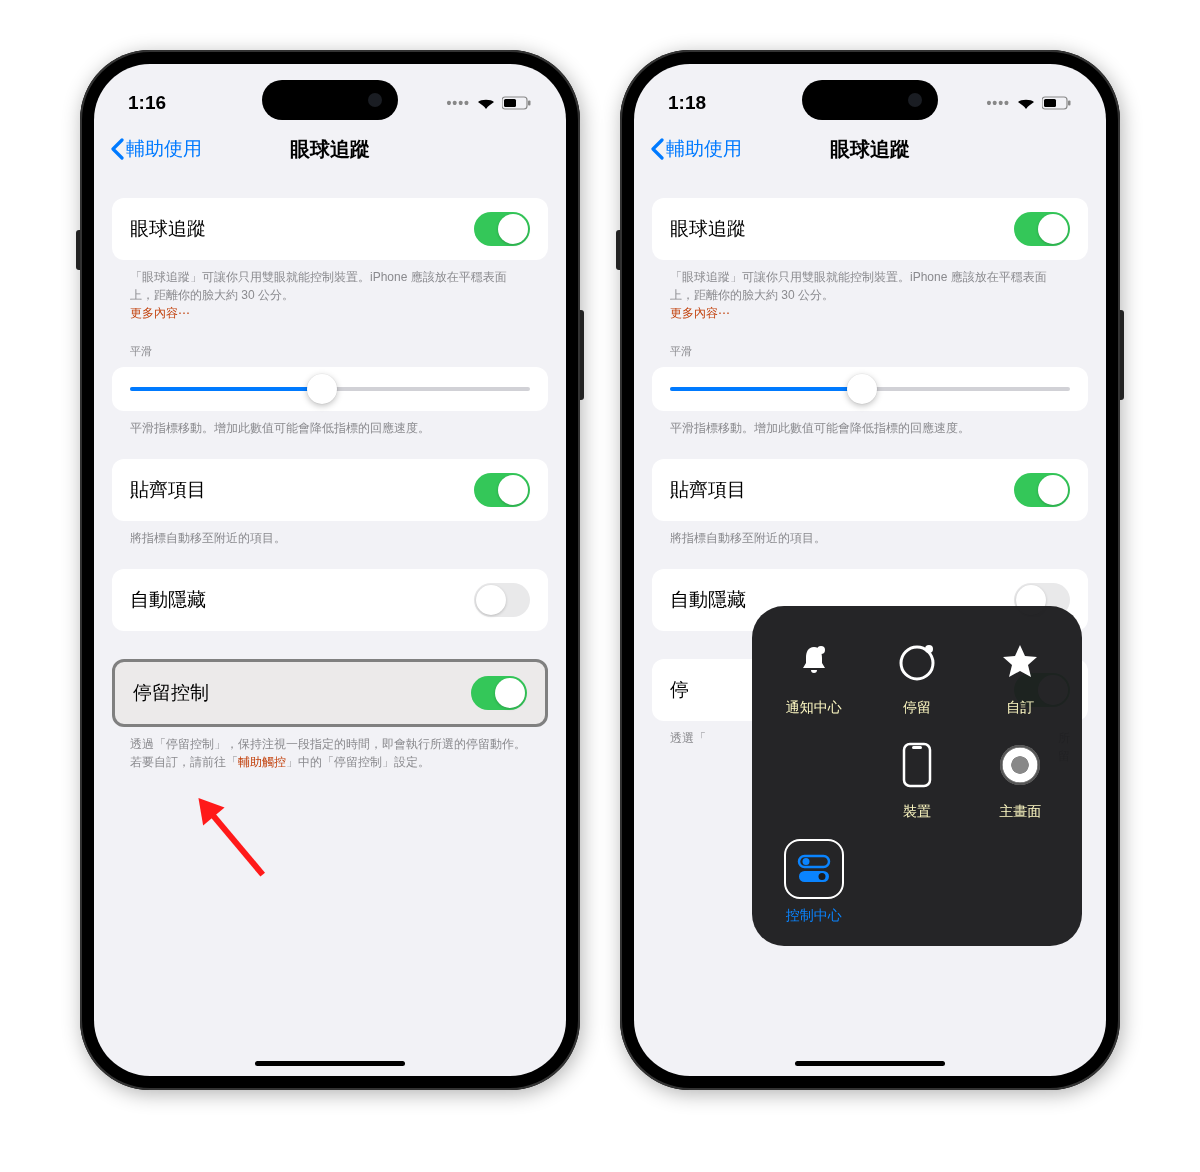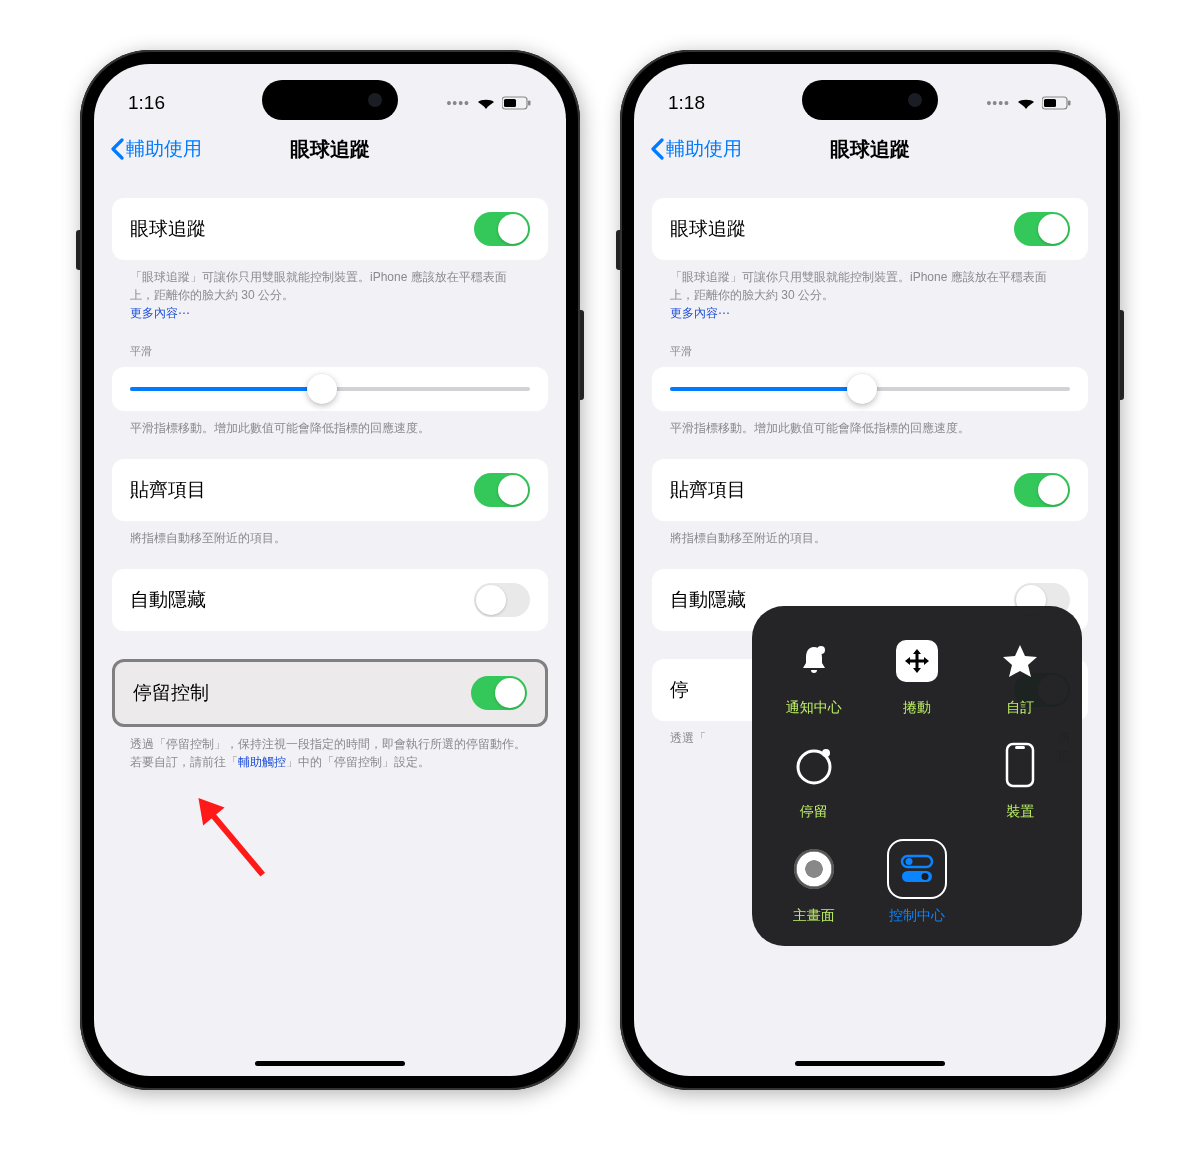--- a/index.html
+++ b/index.html
@@ -56,21 +56,21 @@
     position:absolute;
     right:16px; top:50%; transform:translateY(-50%);
     width:14px; height:14px; background:#1a1d23; border-radius:50%;
   }
   .status-bar {
     height: 60px;
     display: flex;
     align-items: center;
     justify-content: space-between;
     padding: 18px 34px 0;
-    font-weight: 400;
+    font-weight: 700;
     font-size: 19px;
   }
   .status-right { display:flex; align-items:center; gap:6px; }
   .dots-icon { letter-spacing:1px; color:#888; font-size:14px; }
   .wifi-icon, .battery-icon { display:inline-flex; }
   .nav-bar {
     height: 50px;
     display: flex;
     align-items: center;
     position: relative;
@@ -115,21 +115,21 @@
     color: #8a8a8e;
     font-size: 12px;
     line-height: 1.5;
     padding: 8px 18px 0;
   }
   .cell-header {
     color: #8a8a8e;
     font-size: 11px;
     padding: 0 18px 8px;
   }
-  .link { color: #1d4ed8; }
+  .link { color: #c2410c; }
   .toggle {
     width: 56px; height: 34px;
     border-radius: 17px;
     position: relative;
   }
   .toggle.on { background: #34c759; }
   .toggle.off { background: #e9e9ea; }
   .toggle::after {
     content: "";
     position: absolute;
@@ -167,21 +167,21 @@
     background:rgba(28,28,30,0.96);
     border-radius:32px;
     padding:18px 10px 14px;
     display:grid;
     grid-template-columns:repeat(3,1fr);
     grid-template-rows:repeat(3,1fr);
     gap:4px 0;
   }
   .at-item {
     display:flex; flex-direction:column; align-items:center; justify-content:center;
-    color:#bef264; font-size:14px; gap:8px;
+    color:#fef9c3; font-size:14px; gap:8px;
   }
   .at-item.selected .at-icon-box {
     border:2px solid #fff;
     border-radius:16px;
   }
   .at-item.selected { color:#0a84ff; }
   .at-icon-box {
     width:60px; height:60px;
     display:flex; align-items:center; justify-content:center;
   }
@@ -401,46 +401,34 @@
         <div class="at-icon-box">
             <svg width="40" height="40" viewBox="0 0 40 40">
               <path d="M20 6 C14 6 12 11 12 17 L12 22 L9 27 L31 27 L28 22 L28 17 C28 11 26 6 20 6 Z M17 29 A3 3 0 0 0 23 29 Z" fill="#fff"></path>
               <circle cx="27" cy="9" r="4" fill="#fff"></circle>
             </svg>
           </div>
         <span>通知中心</span>
       </div>
       <div class="at-item">
         <div class="at-icon-box">
-            <div class="at-icon-inner">
-              <svg width="30" height="30" viewBox="0 0 30 30">
-                <path d="M15 3 L11 8 L19 8 Z M15 27 L11 22 L19 22 Z M3 15 L8 11 L8 19 Z M27 15 L22 11 L22 19 Z" fill="#000"></path>
-                <rect x="13.5" y="8" width="3" height="14" fill="#000"></rect>
-                <rect x="8" y="13.5" width="14" height="3" fill="#000"></rect>
-              </svg>
-            </div>
-          </div>
-        <span>捲動</span>
-      </div>
-      <div class="at-item">
-        <div class="at-icon-box">
-            <svg width="40" height="40" viewBox="0 0 40 40">
-              <path d="M20 4 L25 15 L37 16 L28 24 L31 36 L20 30 L9 36 L12 24 L3 16 L15 15 Z" fill="#fff"></path>
-            </svg>
-          </div>
-        <span>自訂</span>
-      </div>
-      <div class="at-item">
-        <div class="at-icon-box">
             <svg width="44" height="44" viewBox="0 0 44 44">
               <circle cx="22" cy="24" r="16" fill="none" stroke="#fff" stroke-width="3"></circle>
               <circle cx="34" cy="10" r="4" fill="#fff"></circle>
             </svg>
           </div>
         <span>停留</span>
+      </div>
+      <div class="at-item">
+        <div class="at-icon-box">
+            <svg width="40" height="40" viewBox="0 0 40 40">
+              <path d="M20 4 L25 15 L37 16 L28 24 L31 36 L20 30 L9 36 L12 24 L3 16 L15 15 Z" fill="#fff"></path>
+            </svg>
+          </div>
+        <span>自訂</span>
       </div>
       <div class="at-item empty-cell">
           <div class="at-icon-box"></div>
           <span></span>
         </div>
       <div class="at-item">
         <div class="at-icon-box">
             <svg width="32" height="46" viewBox="0 0 32 46">
               <rect x="3" y="2" width="26" height="42" rx="6" fill="none" stroke="#fff" stroke-width="2.5"></rect>
               <rect x="11" y="4" width="10" height="3" rx="1.5" fill="#fff"></rect>

